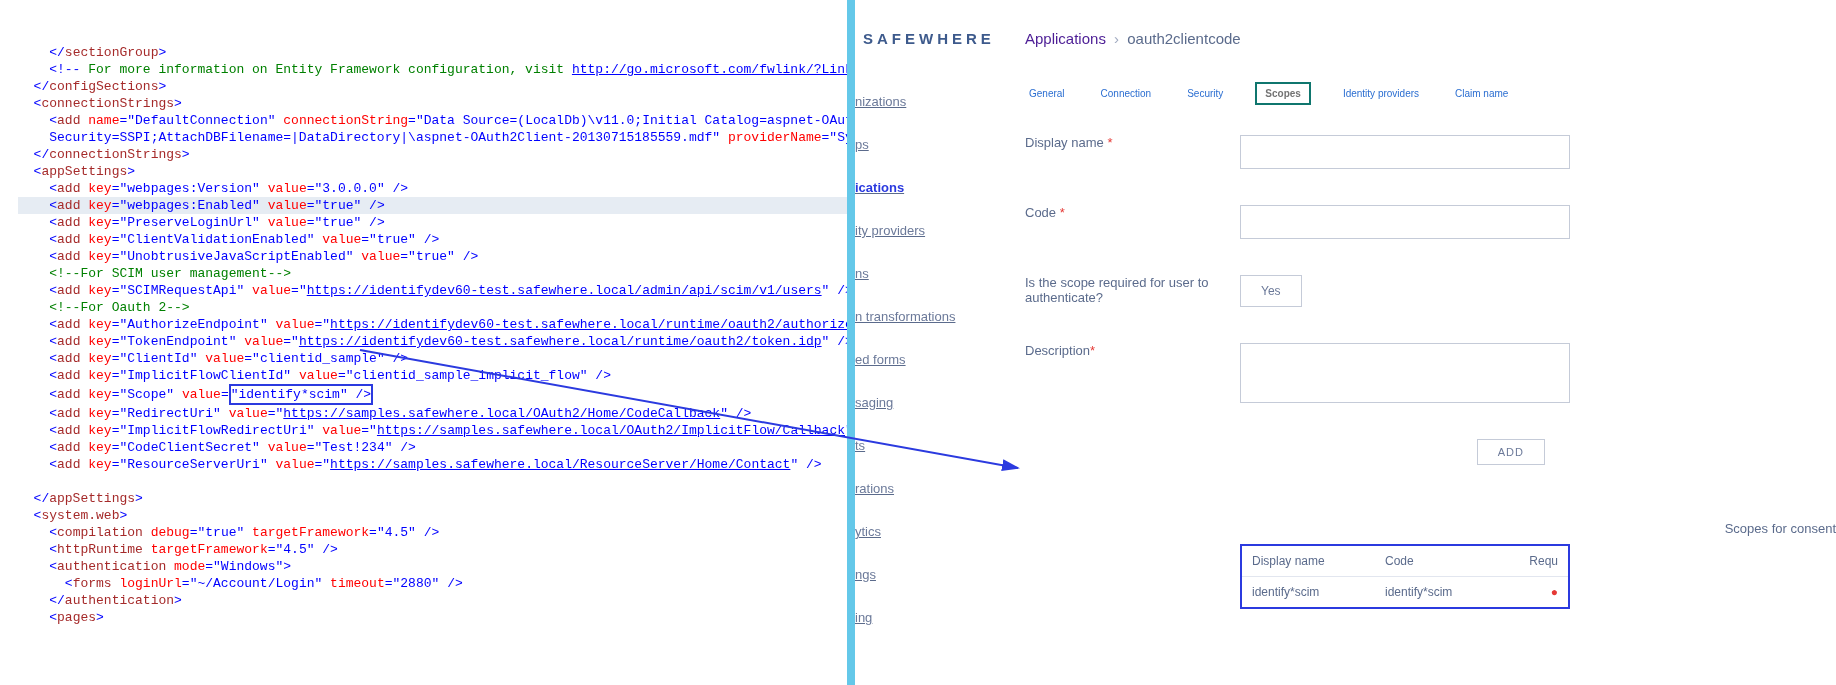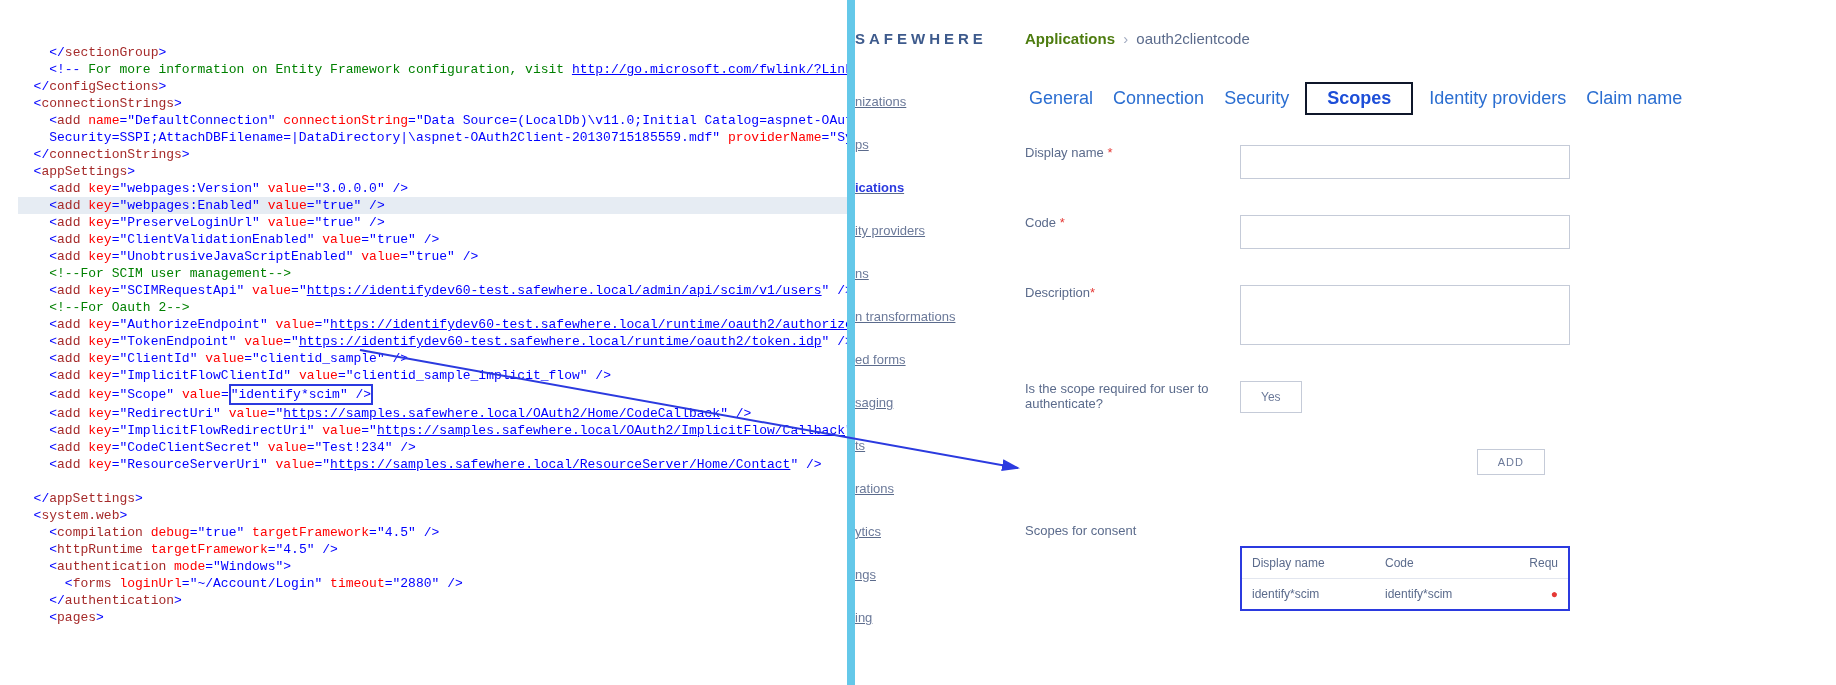--- a/index.html
+++ b/index.html
@@ -17,45 +17,45 @@
   .green { color:#008000; }
   .link { color:#0000ff; text-decoration:underline; }
 
   .scope-box { border:2px solid #2b3adf; display:inline-block; }
 
   
   .divider { position:absolute; left:847px; top:0; width:8px; height:685px; background:#64c8e9; }
 
   
   .admin-pane { position:absolute; left:855px; top:0; right:0; height:685px; background:#fff; font-family:-apple-system,Segoe UI,Helvetica,Arial,sans-serif; color:#5b6b8c; font-size:13px; overflow:hidden; }
-  .brand { position:absolute; left:0; top:30px; color:#3d5a8c; letter-spacing:4px; font-weight:600; font-size:15px; }
+  .brand { position:absolute; left:0; top:30px; color:#3d5a8c; letter-spacing:4px; font-weight:600; font-size:15px;padding-left:8px; }
   .sidenav { position:absolute; left:0; top:80px; width:108px;text-decoration:underline; }
   .sidenav div { padding:14px 0 14px 0; color:#6b7999; font-size:13px; }
   .sidenav .active { color:#2b3adf; font-weight:600; }
 
   .main { position:absolute; left:170px; top:30px; right:0; }
   .bc { font-size:15px; }
-  .bc .bc1 { color:#4d7c0f;font-weight:bold; }
+  .bc .bc1 { color:#4c1d95; }
   .bc .sep { color:#a0aac0; padding:0 4px; }
   .bc .bc2 { color:#5b6b8c; }
 
-  .tabs { margin-top:35px; display:flex; gap:12px; font-size:18px; border-bottom:none; }
+  .tabs { margin-top:35px; display:flex; gap:28px; font-size:10px; border-bottom:none; }
   .tabs div { color:#2b6ed1; padding:6px 4px; }
-  .tabs .sel { border:2px solid #0f172a; color:#1d4ed8; font-weight:600; padding:4px 20px; }
+  .tabs .sel { border:2px solid #0f766e; color:#737373; font-weight:600; padding:4px 8px; }
 
   .form { margin-top:30px; display:flex; flex-direction:column; gap:36px; }
   .row { display:flex; align-items:flex-start; gap:30px; }
   .lbl { width:185px; color:#5b6b8c; font-size:13px; }
   .req { color:#e53935; }
   .inp { width:330px; height:34px; border:1px solid #c5cbd8; }
   .ta  { width:330px; height:60px; border:1px solid #c5cbd8; }
   .btn-yes { border:1px solid #c5cbd8; background:#fff; color:#6b7999; padding:8px 20px; font-size:12px; }
   .btn-add { border:1px solid #c5cbd8; background:#fff; color:#6b7999; padding:6px 20px; font-size:11px; letter-spacing:1px; }
 
-  .consent-lbl { margin-top:12px; }
+  .consent-lbl { margin-top:20px;text-align:right; }
   .grid { margin-top:8px; border:2px solid #2b3adf; width:330px; }
   .grid-head, .grid-row { display:flex; padding:8px 10px; font-size:12px; }
   .grid-head { color:#5b6b8c; font-weight:400; border-bottom:1px solid #e2e6ef; }
   .grid-row  { color:#5b6b8c; }
   .col-a { flex:1; }
   .col-b { flex:1; }
   .col-c { width:40px; text-align:right; }
   .dot { color:#e53935; }
 
   
@@ -109,26 +109,26 @@
       <div class="form">
         <div class="row">
           <div class="lbl"><span>Display name</span> <span class="req">*</span></div>
           <div class="inp"></div>
         </div>
         <div class="row">
           <div class="lbl"><span>Code</span> <span class="req">*</span></div>
           <div class="inp"></div>
         </div>
         <div class="row">
+          <div class="lbl">Is the scope required for user to authenticate?</div>
+          <button class="btn-yes">Yes</button>
+        </div>
+        <div class="row">
           <div class="lbl"><span>Description</span><span class="req">*</span></div>
           <div class="ta"></div>
-        </div>
-        <div class="row">
-          <div class="lbl">Is the scope required for user to authenticate?</div>
-          <button class="btn-yes">Yes</button>
         </div>
         <div style="text-align:right;width:520px">
           <button class="btn-add">ADD</button>
         </div>
 
         <div>
           <div class="consent-lbl">Scopes for consent</div>
           <div style="display:flex">
             <div style="width:215px"></div>
             <div class="grid">

